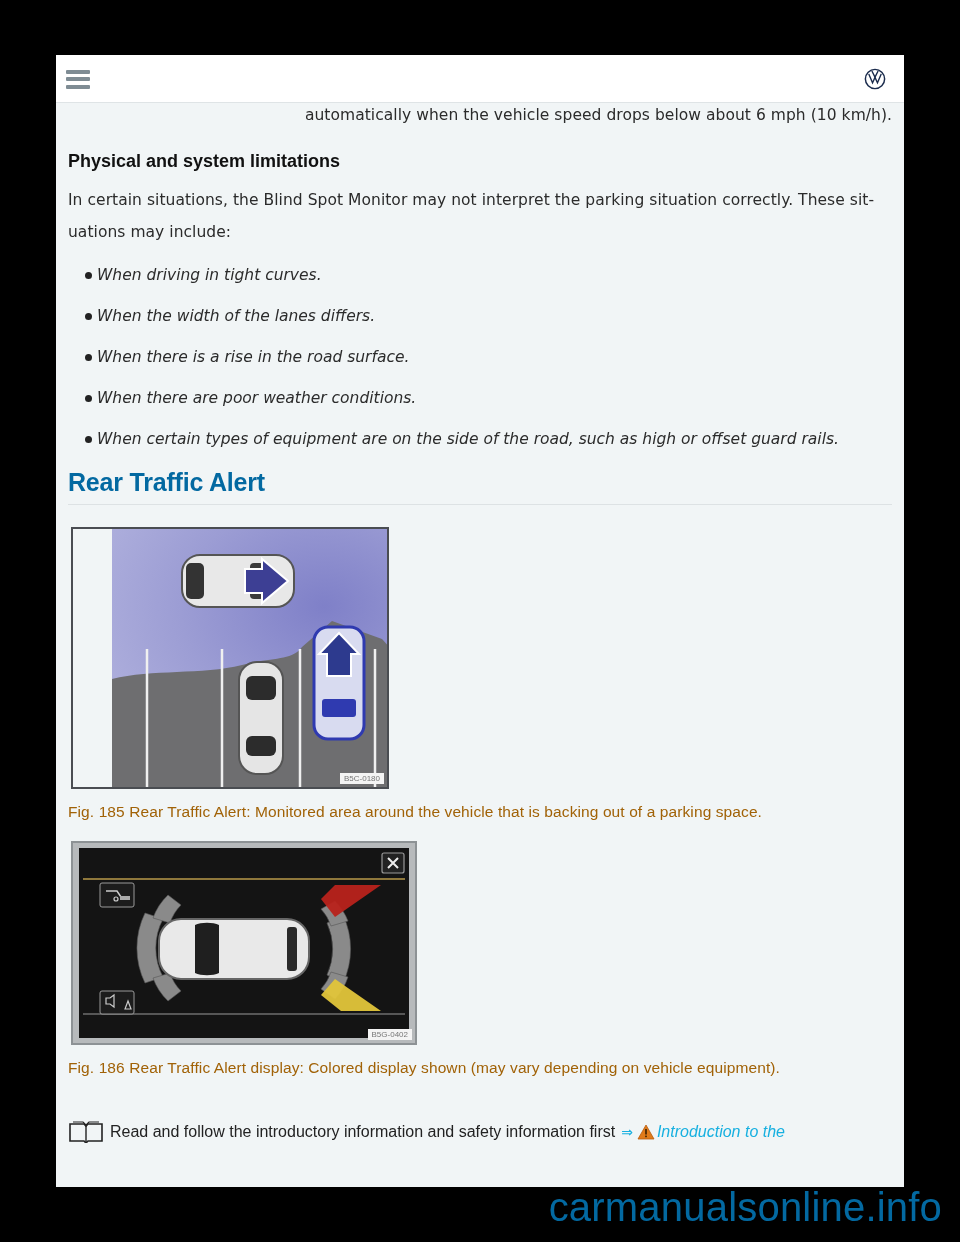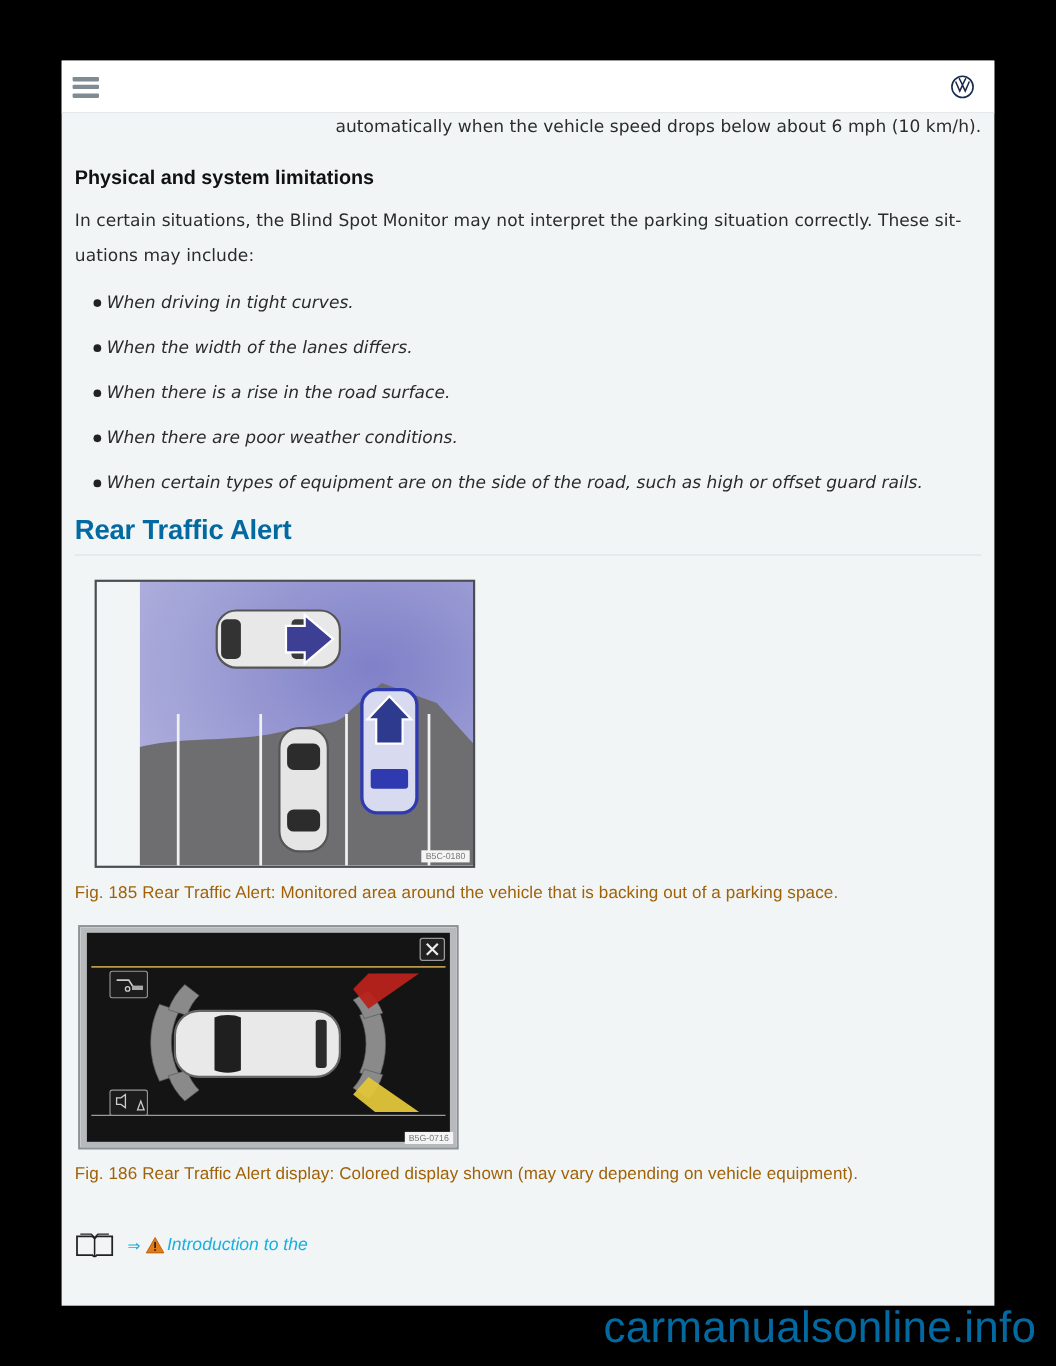--- a/index.html
+++ b/index.html
@@ -27,21 +27,21 @@
   ul.bullets { list-style: none; margin-top: 15px; padding-left: 17px; font-style: italic; }
   ul.bullets li { font-size: 15.5px; line-height: 24px; margin-bottom: 17px; position: relative; padding-left: 12px; }
   ul.bullets li::before { content: ""; position: absolute; left: 0; top: 9px; width: 7px; height: 7px; border-radius: 50%; background: #222; }
 
   .h2 {
     font-family: Liberation Sans, sans-serif; font-weight: bold; font-size: 25px; color: #0369a1;
     margin-top: 12px; padding-bottom: 7px; border-bottom: 1px solid #dde2e4; letter-spacing: -0.2px;
   }
 
   .figure { margin-top: 22px; }
-  .fig1 { width: 346px; height: 262px; border: 2px solid #4a4d52; position: relative; overflow: hidden; margin-left: 18px; padding-left: 39px; }
+  .fig1 { width: 318px; height: 262px; border: 2px solid #4a4d52; position: relative; overflow: hidden; margin-left: 3px; padding-left: 39px; }
   .fig2 { width: 346px; height: 204px; border: 2px solid #8d9295; position: relative; overflow: hidden; margin-left: 3px; }
   .caption { color: #a16207; font-size: 15.5px; font-family: "Liberation Sans", sans-serif; margin-top: 14px; letter-spacing: 0.1px; }
   .fig-id { position: absolute; right: 3px; bottom: 3px; background: #f4f4f4; color: #777; font-size: 8px; font-family: "Liberation Sans", sans-serif; padding: 1px 4px; }
 
   .readme { margin-top: 44px; display: flex; align-items: center; font-size: 16px; font-family: "Liberation Sans", sans-serif; color: #222; }
   .readme .book { width: 36px; height: 22px; margin-right: 6px; }
   .readme .arrow { color: #17b0e0; margin: 0 4px 0 6px; font-size: 14px; }
   .readme .warn { width: 18px; height: 16px; margin-right: 2px; }
   .readme .link { color: #17b0e0; font-style: italic; cursor: pointer; }
 
@@ -169,32 +169,33 @@
           <path d="M248 56 L262 42 L308 42 L262 74 Z" fill="#b8221b" opacity="0.95"></path>
 
           <path d="M248 152 L262 136 L308 168 L268 168 Z" fill="#e2c53a" opacity="0.95"></path>
 
           <g>
             <rect x="86" y="76" width="150" height="60" rx="22" fill="#e9e9e9" stroke="#666" stroke-width="2"></rect>
             <path d="M122 82 C128 79,140 79,146 82 L146 130 C140 133,128 133,122 130 Z" fill="#1f1f1f"></path>
             <rect x="214" y="84" width="10" height="44" rx="3" fill="#2a2a2a"></rect>
           </g>
         </svg>
-        <div class="fig-id">B5G-0716</div>
+        <div class="fig-id">B5G-0402</div>
       </div>
       <p class="caption">Fig. 186 Rear Traffic Alert display: Colored display shown (may vary depending on vehicle equipment).</p>
     </div>
 
     <div class="readme">
       <svg class="book" viewBox="0 0 36 22">
         <path d="M2 3 L2 20 L16 20 L18 22 L20 20 L34 20 L34 3 L20 3 L18 5 L16 3 Z" fill="none" stroke="#222" stroke-width="1.6"></path>
         <line x1="18" y1="5" x2="18" y2="21" stroke="#222" stroke-width="1.4"></line>
         <path d="M5 1 L15 1 L18 4" fill="none" stroke="#222" stroke-width="1.2"></path>
         <path d="M31 1 L21 1 L18 4" fill="none" stroke="#222" stroke-width="1.2"></path>
       </svg>
+      <span>Read and follow the introductory information and safety information first</span>
       <span class="arrow">⇒</span>
       <svg class="warn" viewBox="0 0 18 16">
         <path d="M9 1 L17 15 L1 15 Z" fill="#e07b1a" stroke="#b85b0c" stroke-width="0.8"></path>
         <rect x="8.2" y="5" width="1.6" height="5.5" fill="#3a2000"></rect>
         <rect x="8.2" y="11.6" width="1.6" height="1.6" fill="#3a2000"></rect>
       </svg>
       <span class="link">Introduction to the</span>
     </div>
   </div>
 </div>

